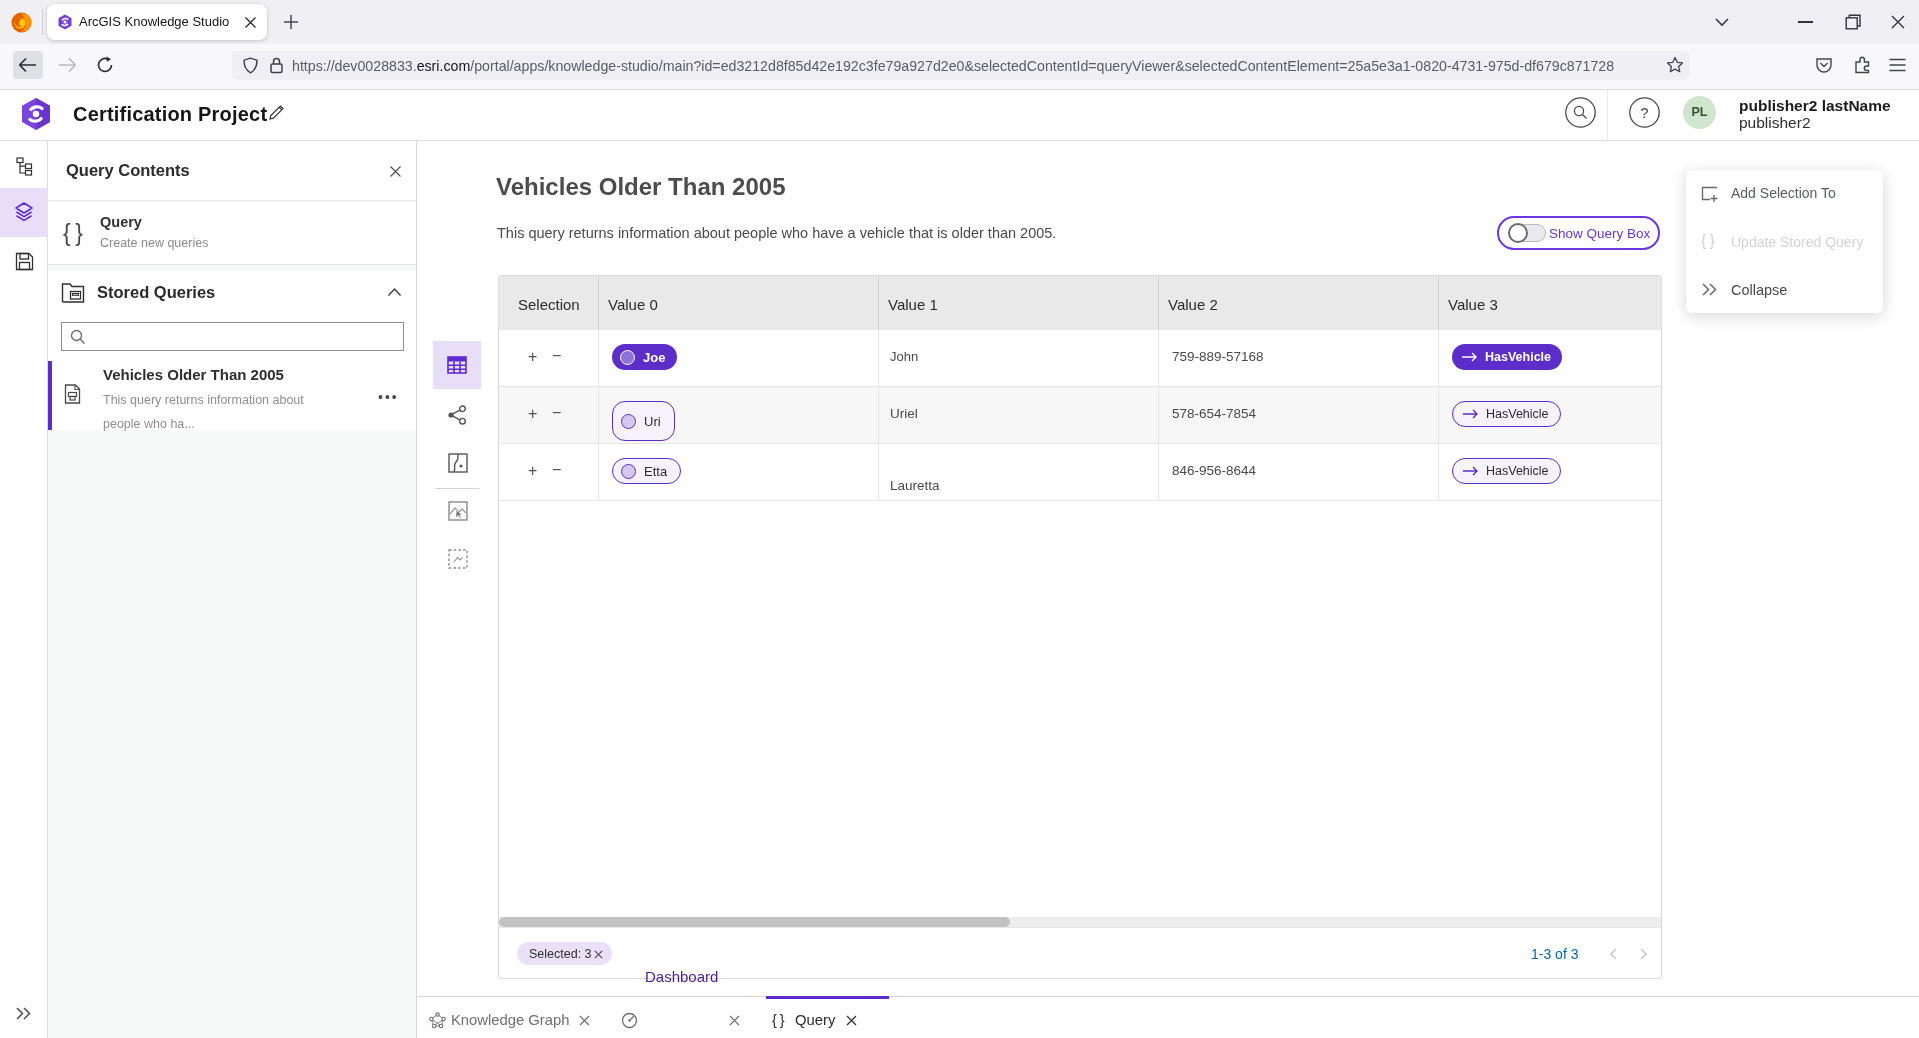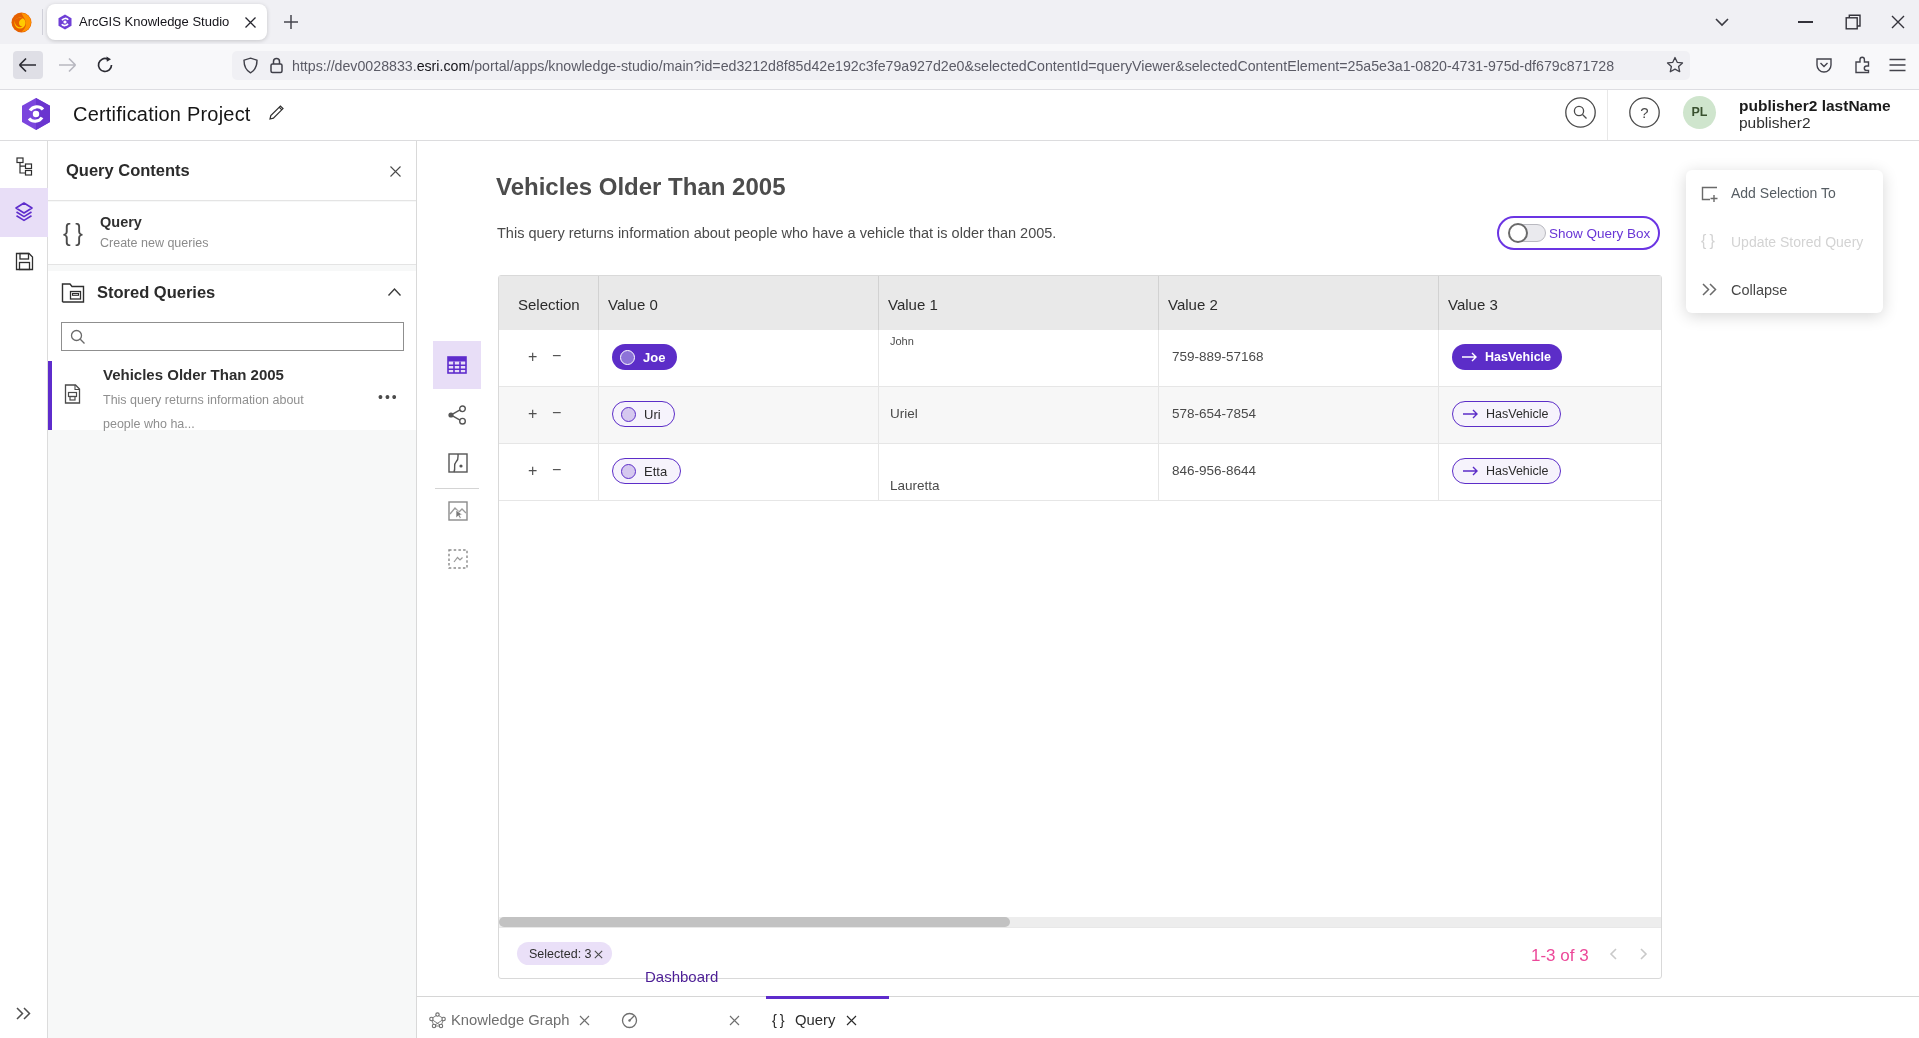--- a/index.html
+++ b/index.html
@@ -125,21 +125,21 @@
   <div class="abs" style="left:0;top:90px;width:1919px;height:51px;background:#ffffff;border-bottom:1px solid #dcdcde;box-sizing:border-box;"></div>
   <div class="abs" style="left:20px;top:97px;">
     <svg width="32" height="34" viewBox="0 0 32 34">
       <path d="M16 1 L30 8.8 L30 25 L16 33 L2 25 L2 8.8 Z" fill="#7b45dd"></path>
       <path d="M16 1 L30 8.8 L30 25 L16 33 Z" fill="#6a35cf"></path>
       <path d="M23 12.5 A8.2 8.2 0 0 0 10 13.5" fill="none" stroke="#fff" stroke-width="3.2"></path>
       <path d="M9 21.5 A8.2 8.2 0 0 0 22 20.5" fill="none" stroke="#fff" stroke-width="3.2"></path>
       <circle cx="16" cy="17" r="3.2" fill="#fff"></circle>
     </svg>
   </div>
-  <div class="abs" style="left:73px;top:103px;font-size:20px;font-weight:400;color:#161616;letter-spacing:0.2px;">Certification Project</div>
+  <div class="abs" style="left:73px;top:103px;font-size:20px;font-weight:700;color:#161616;letter-spacing:0.2px;">Certification Project</div>
   <div class="abs" style="left:267px;top:103px;">
     <svg width="19" height="19" viewBox="0 0 19 19">
         <path d="M3 16 L3.8 12.6 L13.4 3 L16 5.6 L6.4 15.2 Z M12.2 4.2 L14.8 6.8" fill="none" stroke="#2f2f2f" stroke-width="1.2"></path>
       </svg>
   </div>
 
   <div class="abs" style="left:1565px;top:97px;">
     <svg width="31" height="31" viewBox="0 0 31 31">
       <circle cx="15.5" cy="15.5" r="14.7" fill="none" stroke="#4a4a4a" stroke-width="1.3"></circle>
       <circle cx="14" cy="14" r="4.6" fill="none" stroke="#4a4a4a" stroke-width="1.3"></circle>
@@ -307,32 +307,32 @@
   <div class="abs" style="left:878px;top:330px;width:1px;height:171px;background:#e6e6e6;"></div>
   <div class="abs" style="left:1158px;top:330px;width:1px;height:171px;background:#e6e6e6;"></div>
   <div class="abs" style="left:1438px;top:330px;width:1px;height:171px;background:#e6e6e6;"></div>
 
   <div class="abs" style="left:528px;top:348px;font-size:16px;color:#4f4f4f;">+</div>
   <div class="abs" style="left:552px;top:347px;font-size:16px;color:#4f4f4f;">−</div>
   <div class="abs" style="left:612px;top:344px;height:26px;border-radius:13px;background:#5c2dc8;display:flex;align-items:center;padding:0 12px 0 8px;">
     <span style="width:15px;height:15px;border-radius:50%;background:#8d73d8;border:1.5px solid #fff;box-sizing:border-box;display:inline-block;"></span>
     <span style="margin-left:8px;font-size:13px;font-weight:bold;color:#fff;">Joe</span>
   </div>
-  <div class="abs" style="left:890px;top:335px;font-size:11px;color:#4a4a4a;">John</div>
+  <div class="abs" style="left:890px;top:349px;font-size:13px;color:#4a4a4a;">John</div>
   <div class="abs" style="left:1172px;top:349px;font-size:13.5px;color:#4a4a4a;">759-889-57168</div>
   <div class="abs" style="left:1452px;top:344px;height:26px;border-radius:13px;background:#5c2dc8;display:flex;align-items:center;padding:0 11px 0 10px;">
     <svg width="16" height="10" viewBox="0 0 16 10">
         <path d="M0 5 L14 5 M10 1 L14 5 L10 9" stroke="#fff" stroke-width="1.4" fill="none"></path>
       </svg>
     <span style="margin-left:7px;font-size:12.5px;font-weight:bold;color:#fff;">HasVehicle</span>
   </div>
 
   <div class="abs" style="left:528px;top:405px;font-size:16px;color:#4f4f4f;">+</div>
   <div class="abs" style="left:552px;top:404px;font-size:16px;color:#4f4f4f;">−</div>
-  <div class="abs" style="left:612px;top:401px;height:26px;border-radius:13px;background:#f6f3fc;border:1.5px solid #5c2dc8;box-sizing:border-box;display:flex;align-items:center;padding:0 13px 0 8px;">
+  <div class="abs" style="left:612px;top:401px;height:40px;border-radius:13px;background:#f6f3fc;border:1.5px solid #5c2dc8;box-sizing:border-box;display:flex;align-items:center;padding:0 13px 0 8px;">
     <span style="width:15px;height:15px;border-radius:50%;background:#d5c8ef;border:1.5px solid #5c2dc8;box-sizing:border-box;display:inline-block;"></span>
     <span style="margin-left:8px;font-size:13px;color:#2b2b2b;">Uri</span>
   </div>
   <div class="abs" style="left:890px;top:406px;font-size:13.5px;color:#4a4a4a;">Uriel</div>
   <div class="abs" style="left:1172px;top:406px;font-size:13.5px;color:#4a4a4a;">578-654-7854</div>
   <div class="abs" style="left:1452px;top:401px;height:26px;border-radius:13px;background:#f6f3fc;border:1.5px solid #5c2dc8;box-sizing:border-box;display:flex;align-items:center;padding:0 11px 0 10px;">
     <svg width="16" height="10" viewBox="0 0 16 10">
         <path d="M0 5 L14 5 M10 1 L14 5 L10 9" stroke="#5c2dc8" stroke-width="1.4" fill="none"></path>
       </svg>
     <span style="margin-left:7px;font-size:12.5px;color:#2b2b2b;">HasVehicle</span>
@@ -357,21 +357,21 @@
   <div class="abs" style="left:499px;top:917px;width:511px;height:10px;background:#c2c2c2;border-radius:5px;"></div>
 
   <div class="abs" style="left:499px;top:927px;width:1162px;height:1px;background:#e8e8e8;"></div>
   <div class="abs" style="left:517px;top:942px;width:95px;height:23px;background:#eae0f8;border-radius:12px;"></div>
   <div class="abs" style="left:529px;top:947px;font-size:12.5px;color:#2f2f2f;">Selected: 3</div>
   <div class="abs" style="left:593px;top:949px;">
     <svg width="11" height="11" viewBox="0 0 12 12">
         <path d="M2 2 L10 10 M10 2 L2 10" stroke="#4a4a4a" stroke-width="1.2"></path>
       </svg>
   </div>
-  <div class="abs" style="left:1531px;top:946px;font-size:17px;color:#ec4899;">1-3 of 3</div>
+  <div class="abs" style="left:1531px;top:946px;font-size:14px;color:#0369a1;">1-3 of 3</div>
   <div class="abs" style="left:1607px;top:947px;">
     <svg width="13" height="14" viewBox="0 0 13 14">
         <path d="M9 2 L4 7 L9 12" stroke="#c9c9c9" stroke-width="1.6" fill="none"></path>
       </svg>
   </div>
   <div class="abs" style="left:1637px;top:947px;">
     <svg width="13" height="14" viewBox="0 0 13 14">
         <path d="M4 2 L9 7 L4 12" stroke="#c9c9c9" stroke-width="1.6" fill="none"></path>
       </svg>
   </div>

